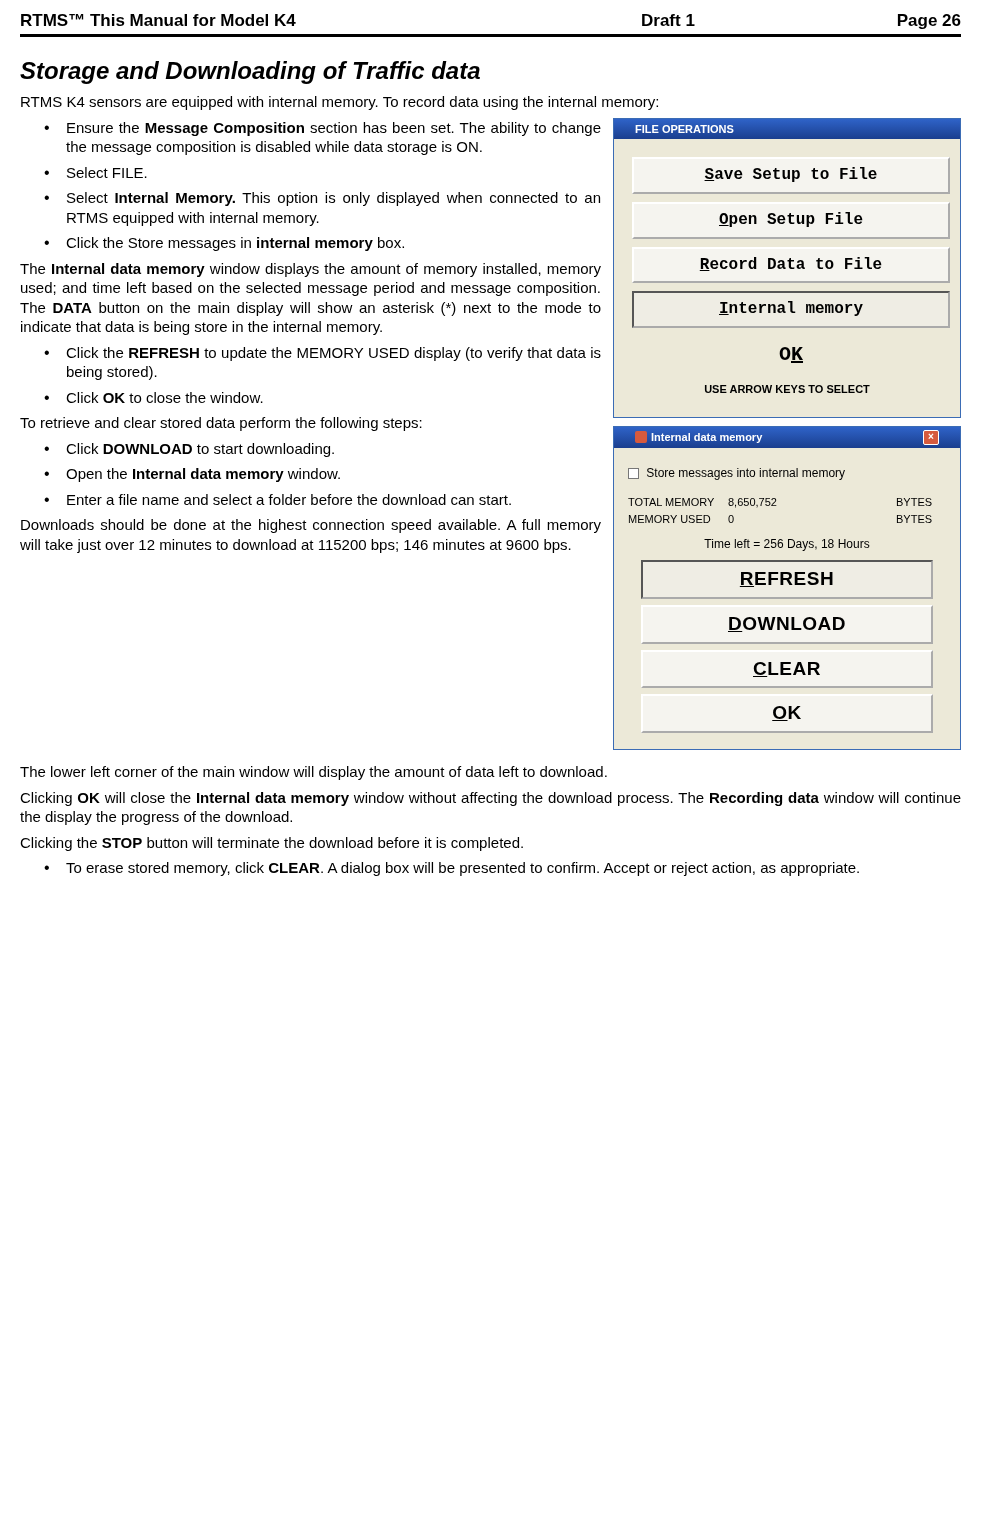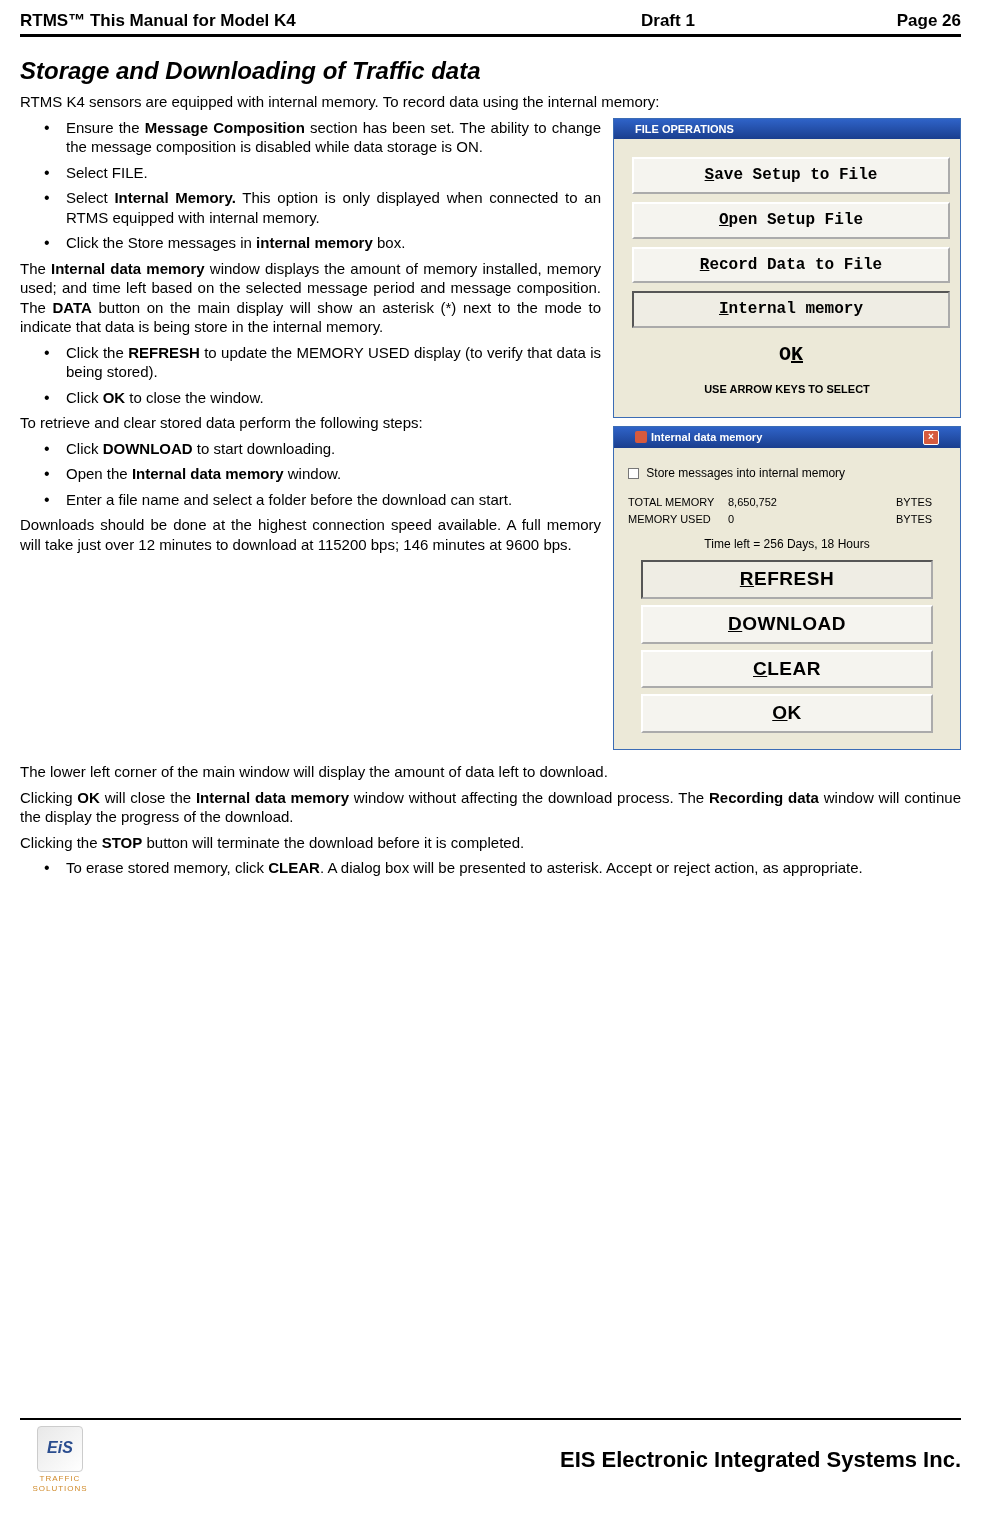--- a/index.html
+++ b/index.html
@@ -230,25 +230,18 @@
 
   <div class="full-width">
     <p>The lower left corner of the main window will display the amount of data left to download.</p>
     <p>
       <span>Clicking </span><b>OK</b><span> will close the </span><b>Internal data memory</b><span> window without affecting the download process. The </span><b>Recording data</b><span> window will continue the display the progress of the download.</span>
     </p>
     <p>
       <span>Clicking the </span><b>STOP</b><span> button will terminate the download before it is completed.</span>
     </p>
     <ul>
-      <li><span>To erase stored memory, click </span><b>CLEAR</b><span>. A dialog box will be presented to asterisk.  Accept or reject action, as appropriate.</span></li>
+      <li><span>To erase stored memory, click </span><b>CLEAR</b><span>. A dialog box will be presented to confirm.  Accept or reject action, as appropriate.</span></li>
     </ul>
   </div>
 
-  <div class="footer">
-    <div class="logo">
-      <div class="logo-box">EiS</div>
-      <div class="logo-sub">TRAFFIC SOLUTIONS</div>
-    </div>
-    <div class="footer-text">EIS Electronic Integrated Systems Inc.</div>
-  </div>
 
 </div>
 
 </body></html>

